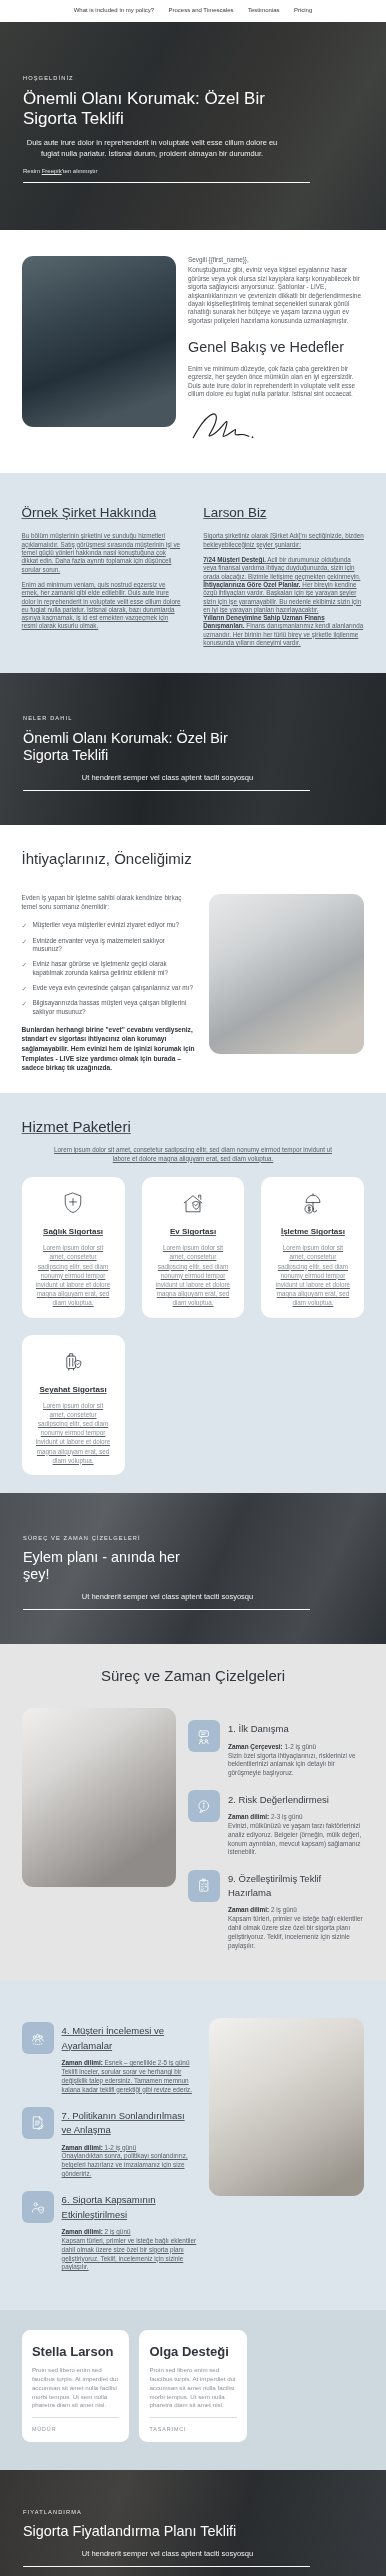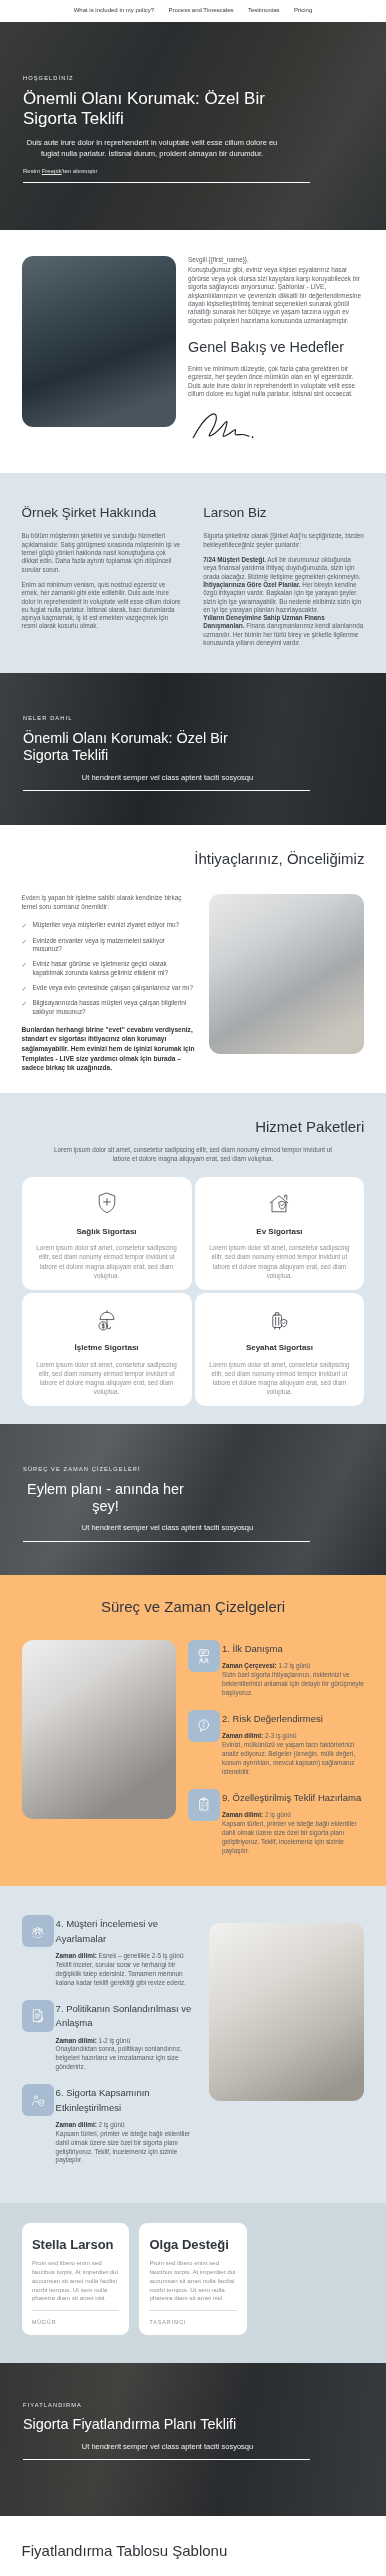--- a/index.html
+++ b/index.html
@@ -3,21 +3,21 @@
 <meta charset="utf-8">
 <style>
   * { margin:0; padding:0; box-sizing:border-box; }
   html,body { background:#fff; }
   body {
     width:386px; margin:0 auto;
     font-family:"Liberation Sans","DejaVu Sans",sans-serif;
     color:#595f66; font-size:6.4px; line-height:1.5;
   }
   h1,h2,h3 { color:#31363c; font-weight:400; }
-  .section-lightblue { background:#dbe5eb; }
+  .section-lightblue { background:#dbe5eb;text-decoration:underline; }
   .u { text-decoration:underline; }
   
   .topnav { height:21.6px; background:#fff; display:flex; align-items:center; justify-content:center; gap:14.4px; }
   .topnav a { font-size:6px; color:#35393d; text-decoration:none; cursor:pointer; }
   
   .hero { position:relative; color:#fff; overflow:hidden; }
   .hero-inner { position:relative; padding:0 23px; }
   .eyebrow { font-size:5.7px; letter-spacing:1.1px; color:#ececec; margin-bottom:7.2px; }
   .hero-title { color:#fff; font-weight:300; line-height:1.18; margin-bottom:7.7px; }
   .hero-sub { font-size:7.5px; color:#f0f0f0; margin-bottom:7.2px; max-width:289px;text-align:center; }
@@ -28,21 +28,21 @@
     linear-gradient(120deg,#5d6158 0%,#3c4043 35%,#55524a 60%,#6d6f66 80%,#4a4e50 100%);}
   .hero1 .hero-title { font-size:17px; max-width:294px; }
   .hero2 { height:152px; padding-top:41px;
     background:linear-gradient(rgba(25,27,29,.55),rgba(25,27,29,.55)),
     linear-gradient(100deg,#6a6e72 0%,#2e3235 40%,#4c5356 70%,#31373b 100%);}
   .hero2 .hero-title, .hero3 .hero-title, .hero4 .hero-title, .hero5 .hero-title { font-size:14.4px; }
   .hero2 .hero-title { max-width:216px; }
   .hero3 { height:151px; padding-top:41px;
     background:linear-gradient(rgba(30,33,36,.5),rgba(30,33,36,.55)),
     linear-gradient(115deg,#7d8287 0%,#9aa0a4 25%,#4e545a 55%,#767c81 80%,#3f464c 100%);}
-  .hero3 .hero-title { max-width:165px;text-align:center; }
+  .hero3 .hero-title { max-width:165px; }
   .hero4 { height:153px; padding-top:38px;
     background:linear-gradient(rgba(26,28,30,.5),rgba(26,28,30,.55)),
     linear-gradient(105deg,#55504b 0%,#6e6962 30%,#3a3d41 60%,#5a6065 100%);}
   .hero4 .hero-title { max-width:247px; }
   
   .intro { min-height:224px; display:grid; grid-template-columns:154px 1fr; gap:12.4px; padding:26px 21.6px 24px; background:#fff; }
   .photo { border-radius:11.3px; }
   .intro-photo { height:171px;
     background:linear-gradient(160deg,#57656d 0%,#36444d 35%,#23303a 60%,#49555c 85%),
     #2c3a42; }
@@ -51,47 +51,47 @@
   .intro h2 { font-size:14.4px; font-weight:300; margin:12.4px 0 8.2px; }
   .sig-svg { margin-top:5.2px; display:block; }
   
   .about { min-height:185px; display:grid; grid-template-columns:1fr 1fr; gap:20.6px; padding:30px 21.6px 26px; }
   .about h2 { font-size:13.4px; font-weight:300; margin-bottom:9.3px; }
   .about p { font-size:6.3px; line-height:1.32; margin-bottom:7.2px; }
   .about b { color:#3a3f45; }
   .about .tight p { margin-bottom:0; }
   
   .needs { min-height:258px; padding:23px 21.6px 20.6px; background:#fff; }
-  .needs h2 { font-size:15px; font-weight:300; text-align:right; margin-bottom:23px; }
+  .needs h2 { font-size:15px; font-weight:300; text-align:left; margin-bottom:23px; }
   .needs-grid { display:grid; grid-template-columns:1fr 155px; gap:14.4px; }
   .needs-photo { height:160px;
     background:linear-gradient(150deg,#e9e9ea 0%,#cfd2d4 30%,#a6a9ab 60%,#c9c4bc 85%),#bfc2c4; }
   .check-item { display:flex; gap:5.2px; margin-bottom:5.7px; font-size:6.4px; line-height:1.4; color:#54595f; }
   .check-item .tick { color:#70767c; font-size:6.7px; }
   .needs-intro { margin-bottom:10.3px; font-size:6.4px; line-height:1.35; }
   .needs-bold { margin-top:8.2px; font-size:6.6px; line-height:1.45; color:#2f3338; font-weight:bold; max-width:201px; }
   
   .packages { min-height:304px; padding:23px 21.6px 17.5px; }
-  .packages h2 { font-size:15px; font-weight:300; text-align:right; margin-bottom:7.2px; }
+  .packages h2 { font-size:15px; font-weight:300; text-align:left; margin-bottom:7.2px; }
   .packages .sub { text-align:center; max-width:289px; margin:0 auto 13.4px; font-size:6.3px; line-height:1.4; }
-  .pack-grid { display:grid; grid-template-columns:1fr 1fr; gap:3px; }
+  .pack-grid { display:grid; grid-template-columns:1fr 1fr 1fr; gap:17px; }
   .pack-card { background:#fff; border-radius:10.3px; padding:13.4px 13.4px 10.3px; text-align:center; min-height:106px; }
   .pack-card .icon { display:inline-block; margin-bottom:5.2px; }
   .pack-card h3 { font-size:8px; font-weight:bold; color:#2e3338; margin-bottom:5.2px; }
   .pack-card p { font-size:6.3px; color:#8d9298; line-height:1.45; }
   
-  .process1 { min-height:259px; padding:21.6px 21.6px 18.5px; background:#fdba74; }
+  .process1 { min-height:259px; padding:21.6px 21.6px 18.5px; background:#e5e5e5; }
   .process1 h2 { font-size:15px; font-weight:300; text-align:center; margin-bottom:20.6px; }
   .proc-grid { display:grid; grid-template-columns:154px 1fr; gap:12.4px; }
   .proc-grid2 { display:grid; grid-template-columns:1fr 155px; gap:12.4px; }
   .proc-photo1 { height:179px;
     background:linear-gradient(145deg,#f0efee 0%,#d8d6d4 30%,#b3b0ad 55%,#8e8b88 80%),#c9c7c5; }
   .proc-photo2 { height:178px; margin-top:7.2px;
     background:linear-gradient(150deg,#f2f1ef 0%,#dcd9d4 35%,#bdb9b2 65%,#99948c 90%),#cfccc6; }
-  .step { display:flex; gap:2px; margin-bottom:12.4px; }
+  .step { display:flex; gap:8px; margin-bottom:12.4px;margin-top:12px; }
   .step .tile { width:32px; height:32px; border-radius:6.2px; background:#a7bcd0; flex:0 0 32px;
     display:flex; align-items:center; justify-content:center; }
   .step h3 { font-size:9.5px; font-weight:400; color:#383d43; margin:2.1px 0 6.2px; }
   .step p { font-size:6.4px; line-height:1.38; }
   .step .time b { color:#2f3439; }
   .process2 { min-height:235px; padding:29px 21.6px 25px; }
   
   .testi { background:#cdd8df; min-height:160px; padding:20.6px 21.6px 14.4px; }
   .testi h2 { font-size:15px; font-weight:300; text-align:center; margin-bottom:15.5px; }
   .testi-grid { display:grid; grid-template-columns:1fr 1fr 1fr; gap:9.8px; }

